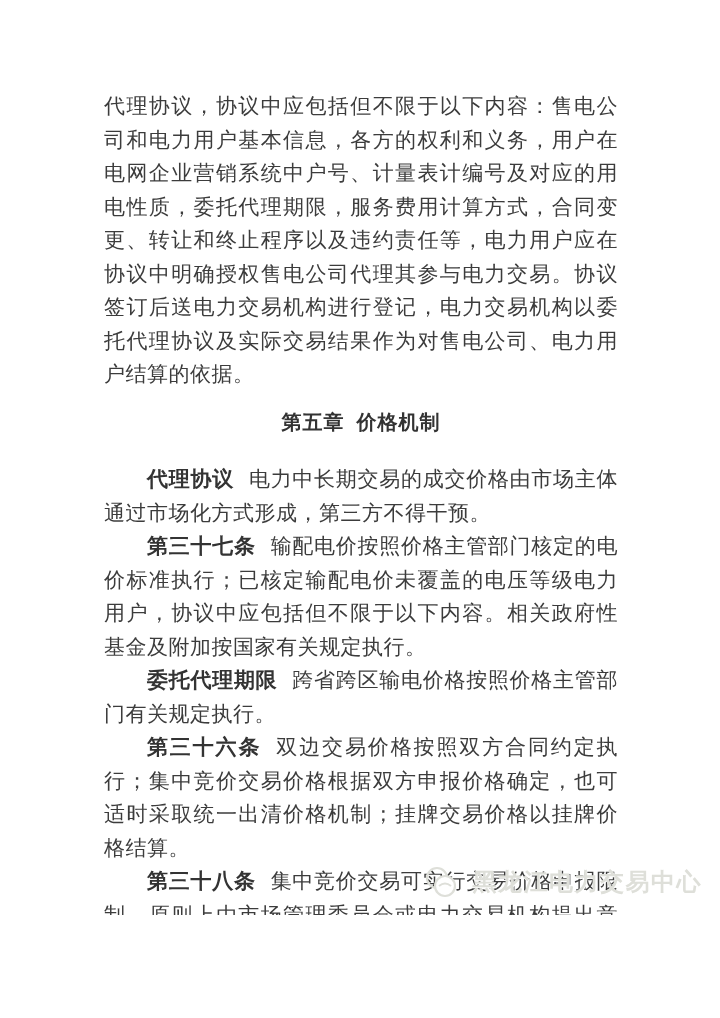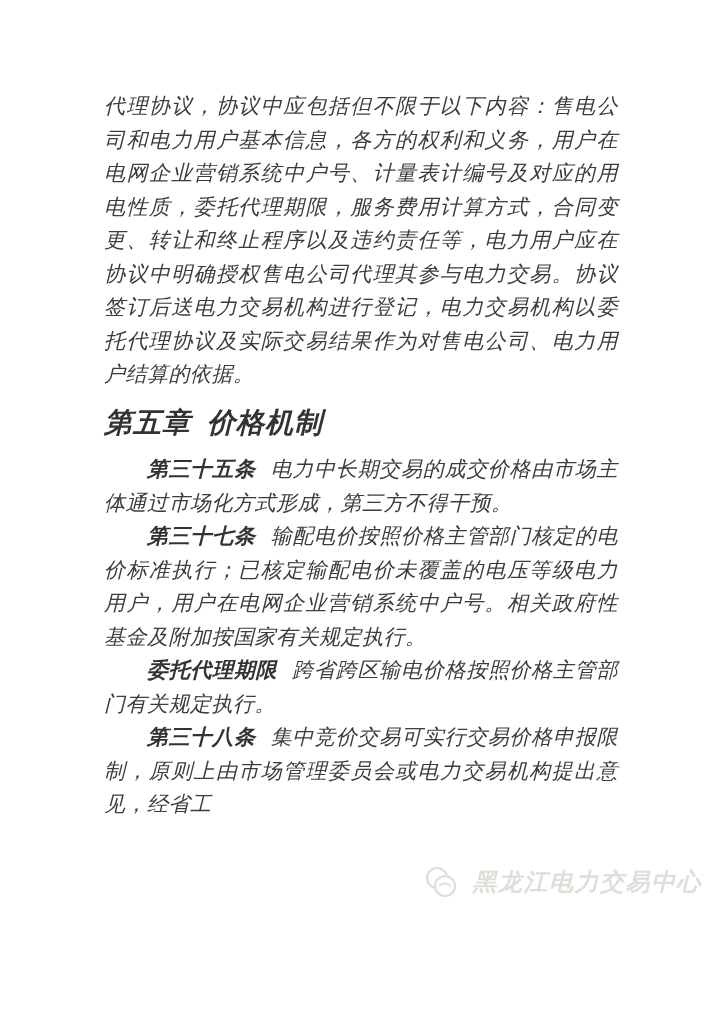--- a/index.html
+++ b/index.html
@@ -14,43 +14,43 @@
     height: 1018px;
     background: #ffffff;
     font-family: "Liberation Serif", "DejaVu Serif", serif;
   }
   .page {
     position: relative;
     width: 720px;
     height: 915px;
     background: #ffffff;
     overflow: hidden;
-    font-style: italic;
   }
   .content {
     position: absolute;
     left: 104px;
     top: 90px;
     width: 514px;
   }
   .body-text {
     font-size: 21px;
     line-height: 33.5px;
     letter-spacing: 0.5px;
     text-align: justify;
     color: var(--text);
   }
   .chapter-heading {
-    font-size: 28px;
+    font-size: 20px;
     line-height: 33.5px;
     font-weight: bold;
+    text-align: center;
     letter-spacing: 1px;
     color: var(--heading);
     margin-top: 14px;
-    margin-bottom: 14px;
+    margin-bottom: 24px;
     white-space: pre;
   }
   .article {
     text-indent: 43px;
   }
   .article-label {
     font-weight: bold;
     color: var(--heading);
     margin-right: 15px;
   }
@@ -93,31 +93,34 @@
 
 <div class="page">
 
   <div class="content">
 
     <p class="body-text">代理协议，协议中应包括但不限于以下内容：售电公司和电力用户基本信息，各方的权利和义务，用户在电网企业营销系统中户号、计量表计编号及对应的用电性质，委托代理期限，服务费用计算方式，合同变更、转让和终止程序以及违约责任等，电力用户应在协议中明确授权售电公司代理其参与电力交易。协议签订后送电力交易机构进行登记，电力交易机构以委托代理协议及实际交易结果作为对售电公司、电力用户结算的依据。</p>
 
     <h2 class="chapter-heading">第五章  价格机制</h2>
 
     <p class="body-text article">
-      <span class="article-label">第三十五条</span><span>电力中长期交易的成交价格由市场主体通过市场化方式形成，第三方不得干预。</span>
+      <span class="article-label">代理协议</span><span>电力中长期交易的成交价格由市场主体通过市场化方式形成，第三方不得干预。</span>
     </p>
 
     <p class="body-text article">
-      <span class="article-label">第三十七条</span><span>输配电价按照价格主管部门核定的电价标准执行；已核定输配电价未覆盖的电压等级电力用户，用户在电网企业营销系统中户号。相关政府性基金及附加按国家有关规定执行。</span>
+      <span class="article-label">第三十七条</span><span>输配电价按照价格主管部门核定的电价标准执行；已核定输配电价未覆盖的电压等级电力用户，协议中应包括但不限于以下内容。相关政府性基金及附加按国家有关规定执行。</span>
     </p>
 
     <p class="body-text article">
       <span class="article-label">委托代理期限</span><span>跨省跨区输电价格按照价格主管部门有关规定执行。</span>
     </p>
 
+    <p class="body-text article">
+      <span class="article-label">第三十六条</span><span>双边交易价格按照双方合同约定执行；集中竞价交易价格根据双方申报价格确定，也可适时采取统一出清价格机制；挂牌交易价格以挂牌价格结算。</span>
+    </p>
 
 
     <p class="body-text article">
       <span class="article-label">第三十八条</span><span>集中竞价交易可实行交易价格申报限制，原则上由市场管理委员会或电力交易机构提出意见，经省工</span>
     </p>
 
   </div>
 
   <div class="page-number">14</div>
 

